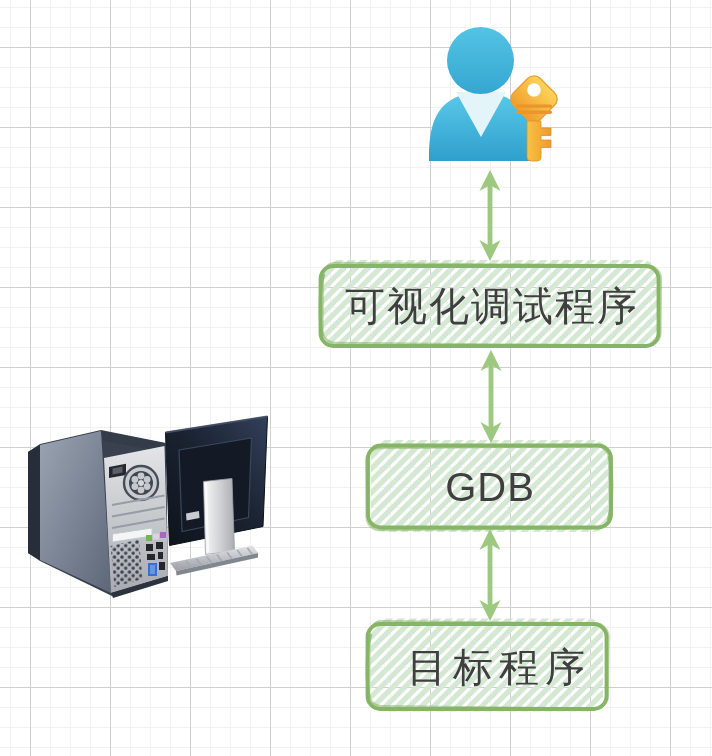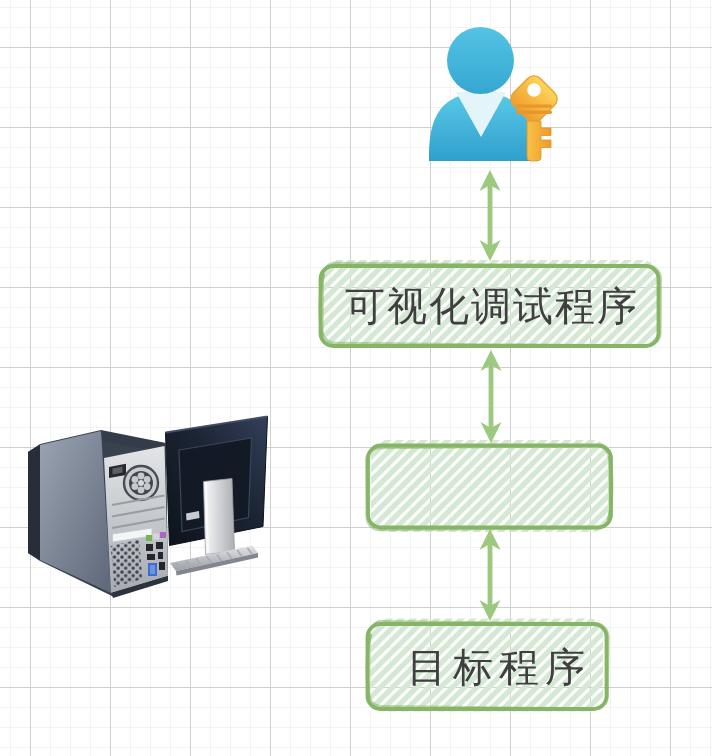--- a/index.html
+++ b/index.html
@@ -193,15 +193,16 @@
       <circle cx="534" cy="90" r="6.8" fill="#ffffff"></circle>
       <rect x="516" y="104.5" width="36" height="3.3" rx="1.6" fill="#e9962c"></rect>
       <rect x="516" y="110.6" width="36" height="3.3" rx="1.6" fill="#e9962c"></rect>
       <path d="M527 121 L541 121 L541 128 L551 128 L551 135.5 L541 135.5 L541 140 L551 140 L551 147.5 L541 147.5 L541 157
                Q541 161 537 161 L531 161 Q527 161 527 157 Z" fill="url(#shaftGrad)" stroke="#e08f27" stroke-width="0.8"></path>
     </g>
   </g>
 </svg>
 
 <div class="node-label lbl-debugger">可视化调试程序</div>
+<div class="node-label lbl-gdb">GDB</div>
 <div class="node-label lbl-target">目标程序</div>
 
 </div>
 
 </body></html>

